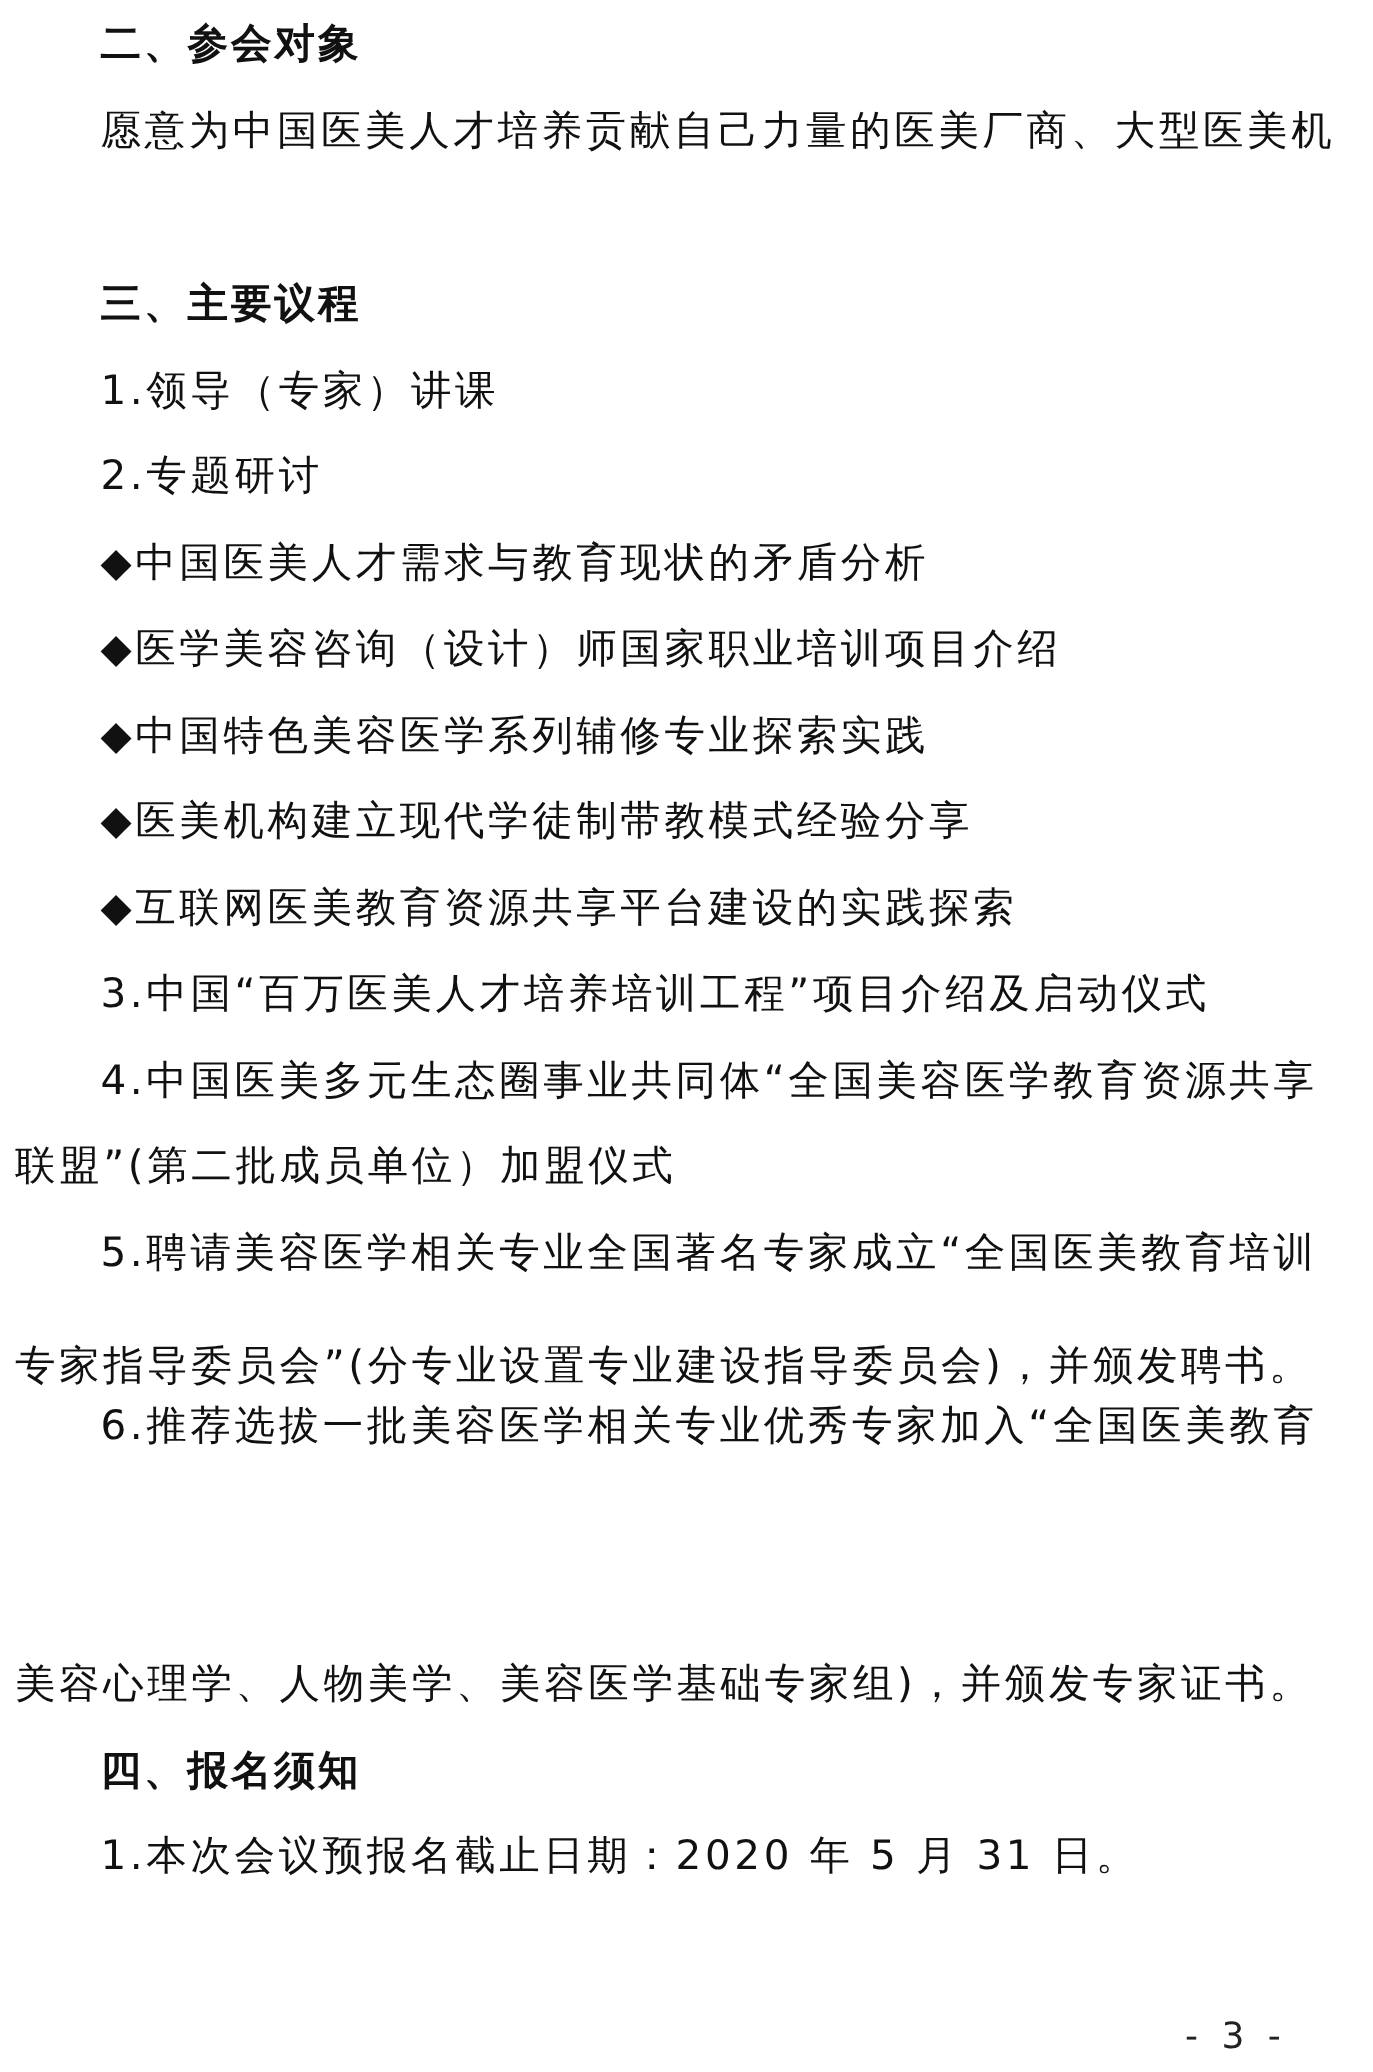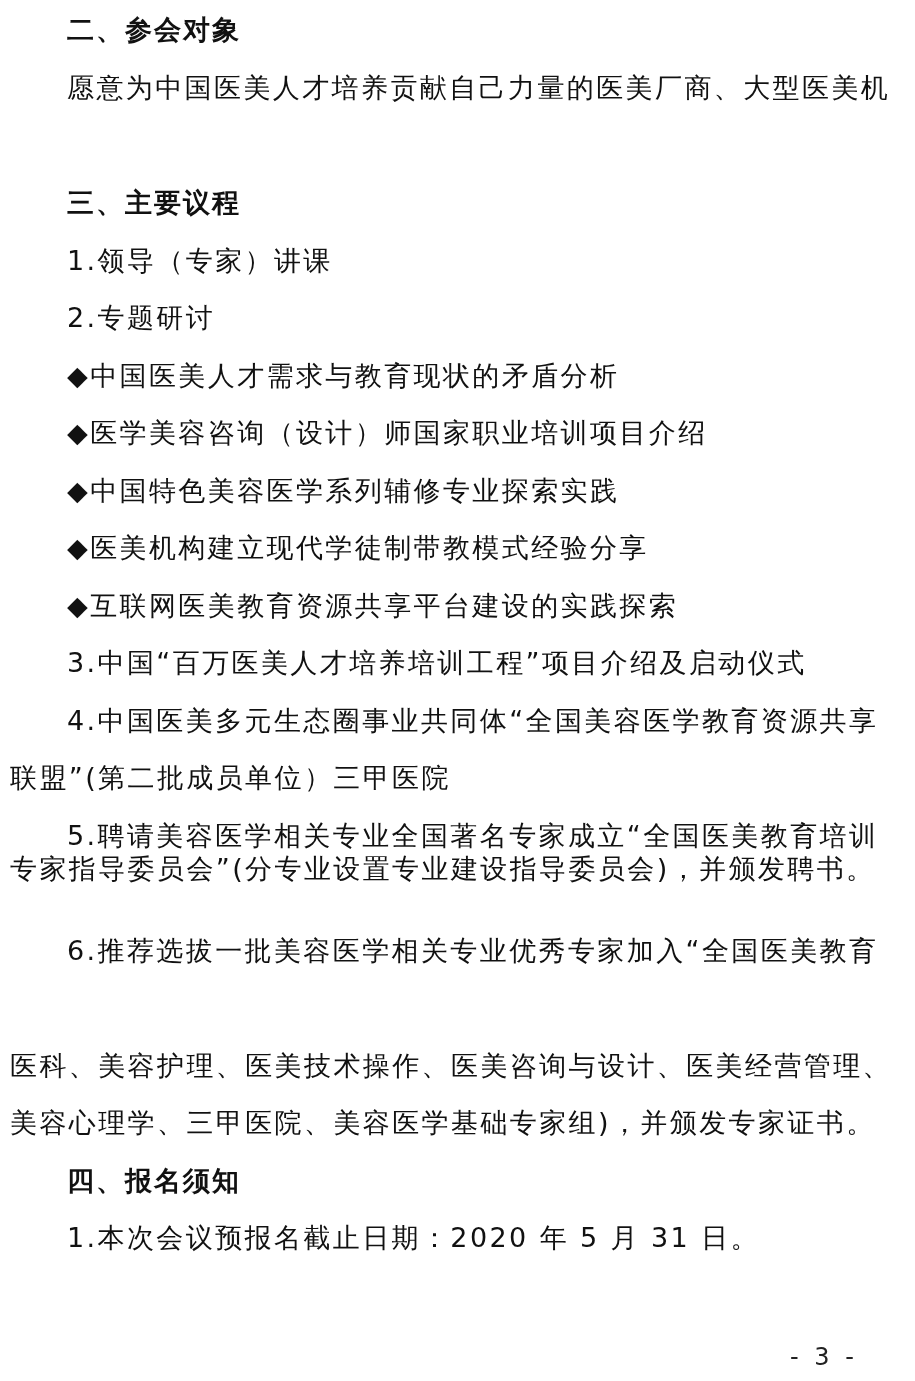--- a/index.html
+++ b/index.html
@@ -36,26 +36,25 @@
 
   <div class="line bullet" style="top:358px">◆中国医美人才需求与教育现状的矛盾分析</div>
   <div class="line bullet" style="top:415px">◆医学美容咨询（设计）师国家职业培训项目介绍</div>
   <div class="line bullet" style="top:473px">◆中国特色美容医学系列辅修专业探索实践</div>
   <div class="line bullet" style="top:530px">◆医美机构建立现代学徒制带教模式经验分享</div>
   <div class="line bullet" style="top:588px">◆互联网医美教育资源共享平台建设的实践探索</div>
 
   <div class="line indent" style="top:645px">3.中国“百万医美人才培养培训工程”项目介绍及启动仪式</div>
 
   <div class="line indent" style="top:703px">4.中国医美多元生态圈事业共同体“全国美容医学教育资源共享</div>
-  <div class="line" style="top:760px">联盟”(第二批成员单位）三甲医院</div>
+  <div class="line" style="top:760px">联盟”(第二批成员单位）加盟仪式</div>
 
   <div class="line indent" style="top:818px">5.聘请美容医学相关专业全国著名专家成立“全国医美教育培训</div>
-  <div class="line" style="top:851px">专家指导委员会”(分专业设置专业建设指导委员会)，并颁发聘书。</div>
+  <div class="line" style="top:893px">专家指导委员会”(分专业设置专业建设指导委员会)，并颁发聘书。</div>
 
   <div class="line indent" style="top:933px">6.推荐选拔一批美容医学相关专业优秀专家加入“全国医美教育</div>
-  <div class="line" style="top:1048px">医科、美容护理、医美技术操作、医美咨询与设计、医美经营管理、</div>
-  <div class="line" style="top:1105px">美容心理学、三甲医院、美容医学基础专家组)，并颁发专家证书。</div>
+  <div class="line" style="top:1105px">美容心理学、人物美学、美容医学基础专家组)，并颁发专家证书。</div>
 
   <div class="line indent heading" style="top:1163px">四、报名须知</div>
   <div class="line indent" style="top:1220px">1.本次会议预报名截止日期：2020 年 5 月 31 日。</div>
 
   <div class="page-num">- 3 -</div>
 </div>
 
 </body></html>

